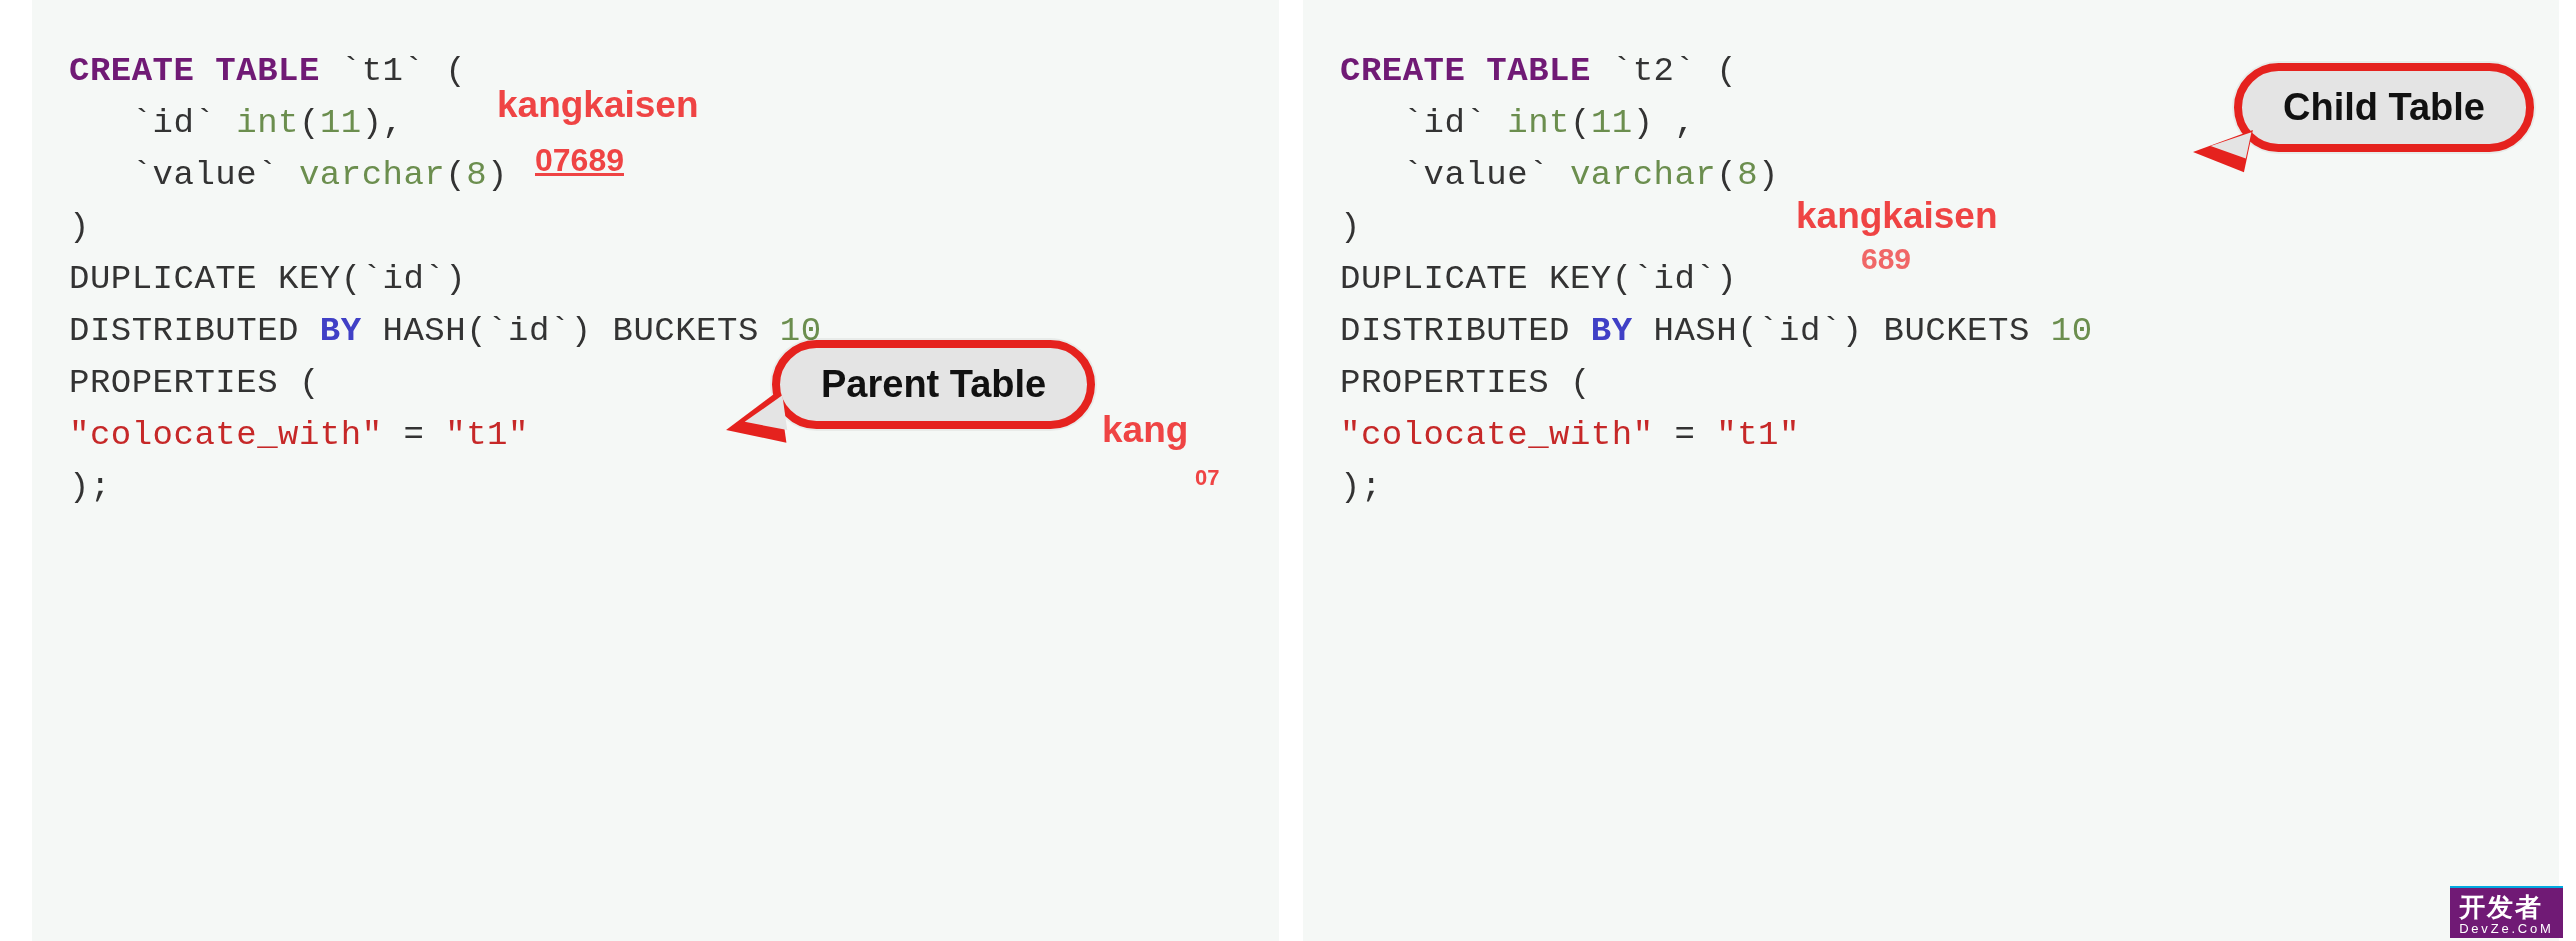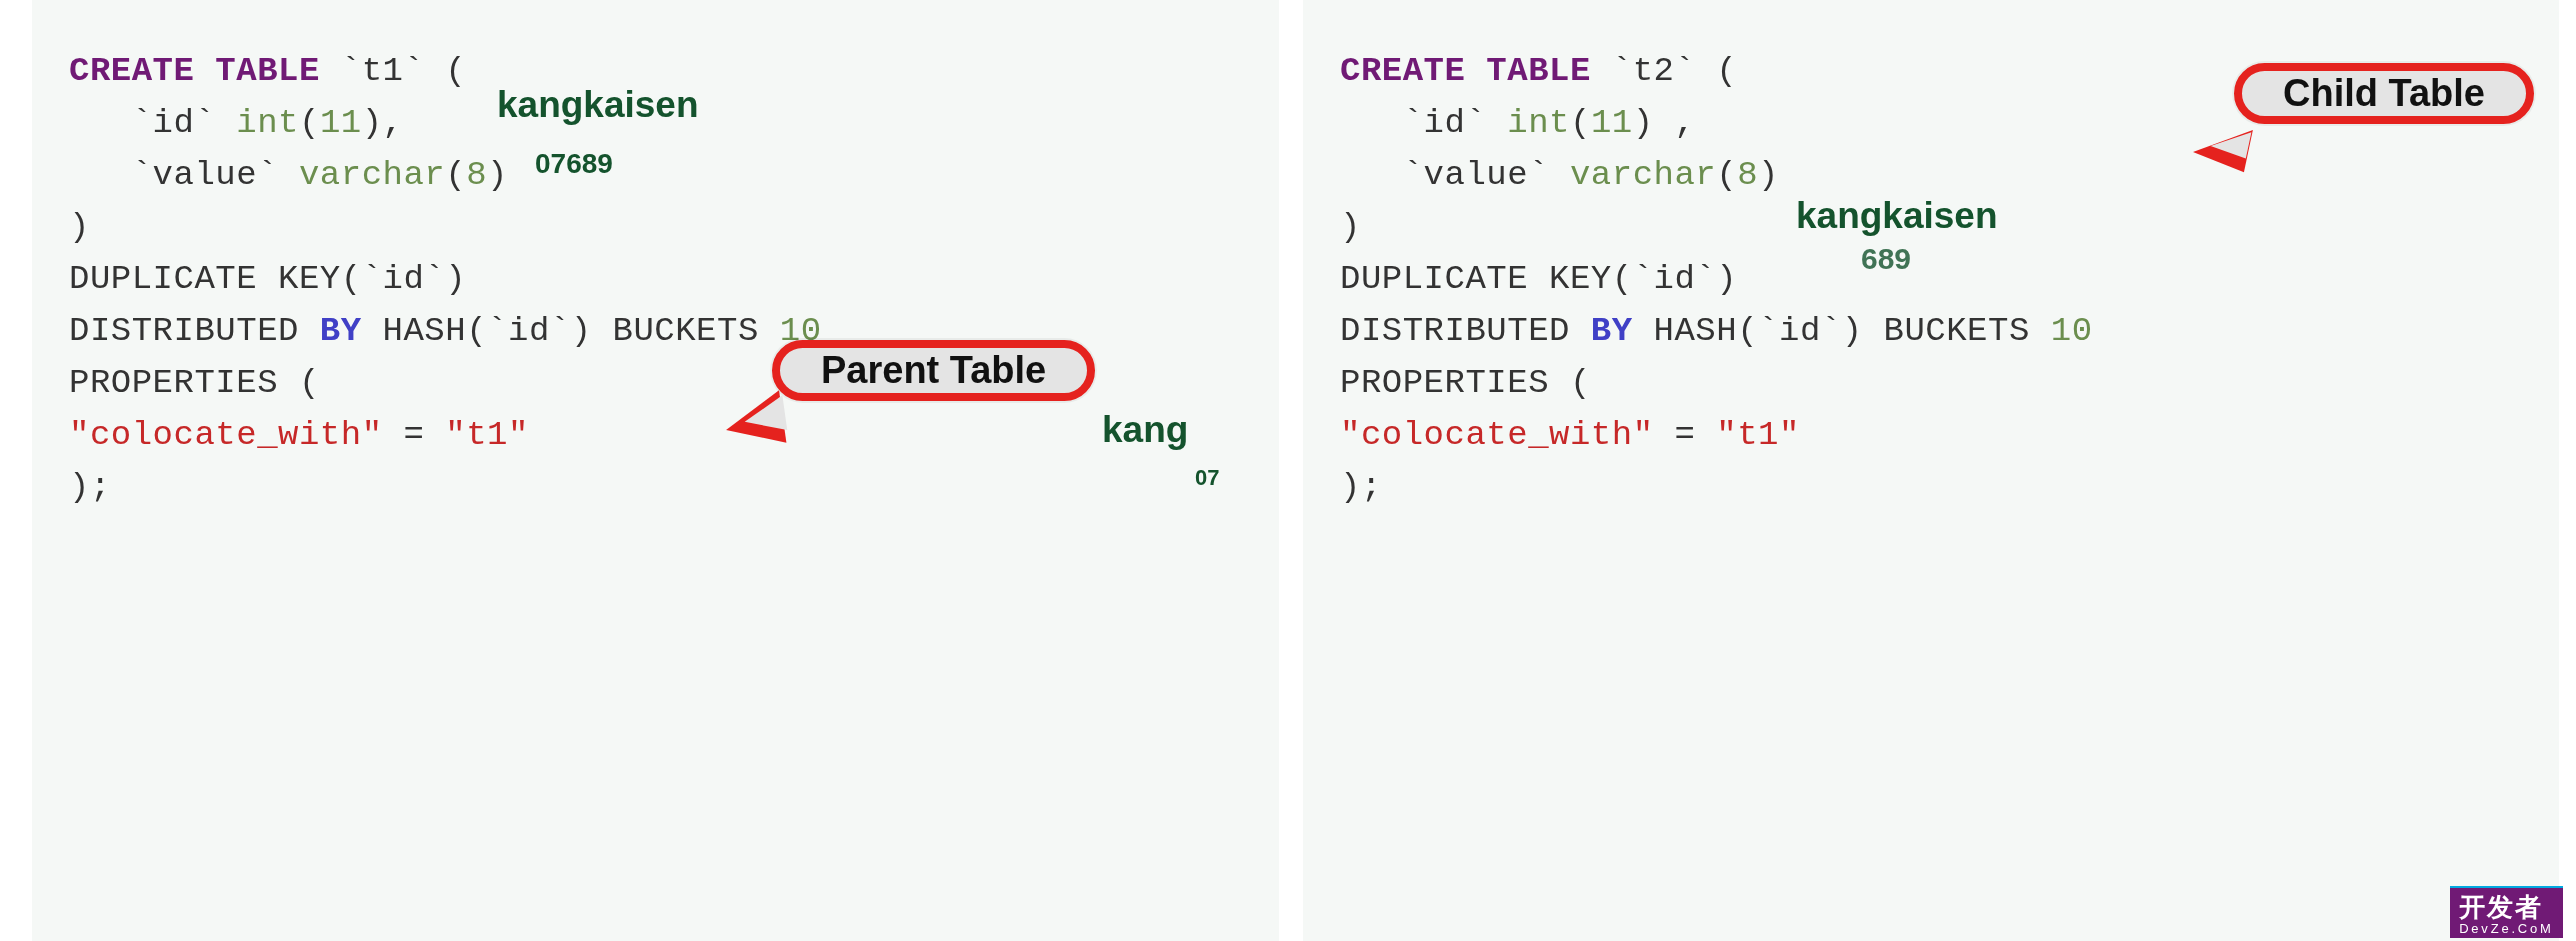--- a/index.html
+++ b/index.html
@@ -33,37 +33,37 @@
   .kw   { color: #701a75; font-weight: 700; }
   .by   { color: #4040c6; font-weight: 700; }
   .bt   { color: #333333; }
   .ty   { color: #6b8e4e; }
   .num  { color: #6b8e4e; }
   .str  { color: #c62828; }
 
   
   .watermark {
     position: absolute;
-    color: #14532d;
+    color: #ef4444;
     font-family: Arial, sans-serif;
     font-weight: 600;
     pointer-events: none;
     user-select: none;
   }
 
   
   .callout {
     position: absolute;
     z-index: 20;
   }
   .callout-bubble {
     background: #e4e4e4;
     border: 8.4px solid #e5221e;
     border-radius: 65px;
-    padding: 1px 41px;
+    padding: 15px 41px;
     font-family: -apple-system, Helvetica, Arial, sans-serif;
     font-size: 38px;
     font-weight: 700;
     color: #111;
     white-space: nowrap;
     box-shadow: 0 0 0 1.9px rgba(0,0,0,0.05);
   }
   .callout-tail {
     position: absolute;
     width: 0; height: 0;
@@ -120,21 +120,21 @@
     display: block;
     text-align: center;
     margin-top: 1.9px;
   }
 </style>
 </head>
 <body>
 
 <div class="pane pane-left">
   <div class="watermark" style="left:465px; top:84px; font-size:37px;">kangkaisen</div>
-  <div class="watermark" style="left:503px; top:148px; font-size:28px;">07689</div>
+  <div class="watermark" style="left:503px; top:142px; font-size:32px;text-decoration:underline;">07689</div>
   <div class="watermark" style="left:1070px; top:409px; font-size:37px;">kang</div>
   <div class="watermark" style="left:1163px; top:465px; font-size:22px;">07</div>
   <div class="code"><span class="kw">CREATE</span><span> </span><span class="kw">TABLE</span><span> </span><span class="bt">`t1`</span><span> (</span>
 <span>   </span><span class="bt">`id`</span><span> </span><span class="ty">int</span><span>(</span><span class="num">11</span><span>),</span>
 <span>   </span><span class="bt">`value`</span><span> </span><span class="ty">varchar</span><span>(</span><span class="num">8</span><span>)</span>
 <span>)</span>
 <span>DUPLICATE KEY(</span><span class="bt">`id`</span><span>)</span>
 <span>DISTRIBUTED </span><span class="by">BY</span><span> HASH(</span><span class="bt">`id`</span><span>) BUCKETS </span><span class="num">10</span>
 <span>PROPERTIES (</span>
 <span class="str">"colocate_with"</span><span> = </span><span class="str">"t1"</span>

